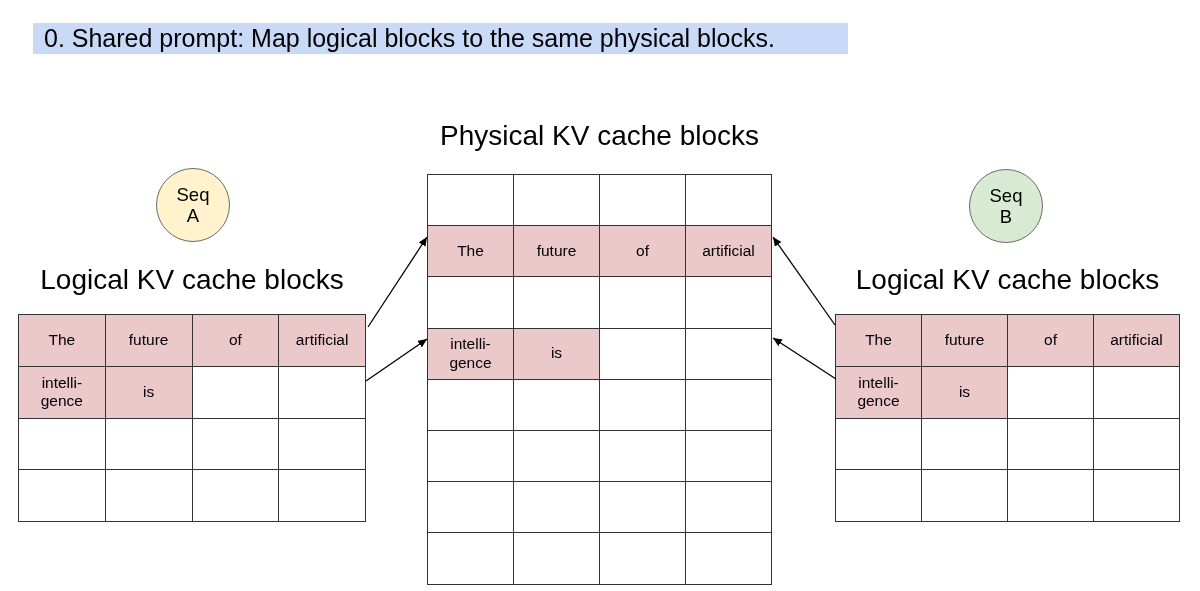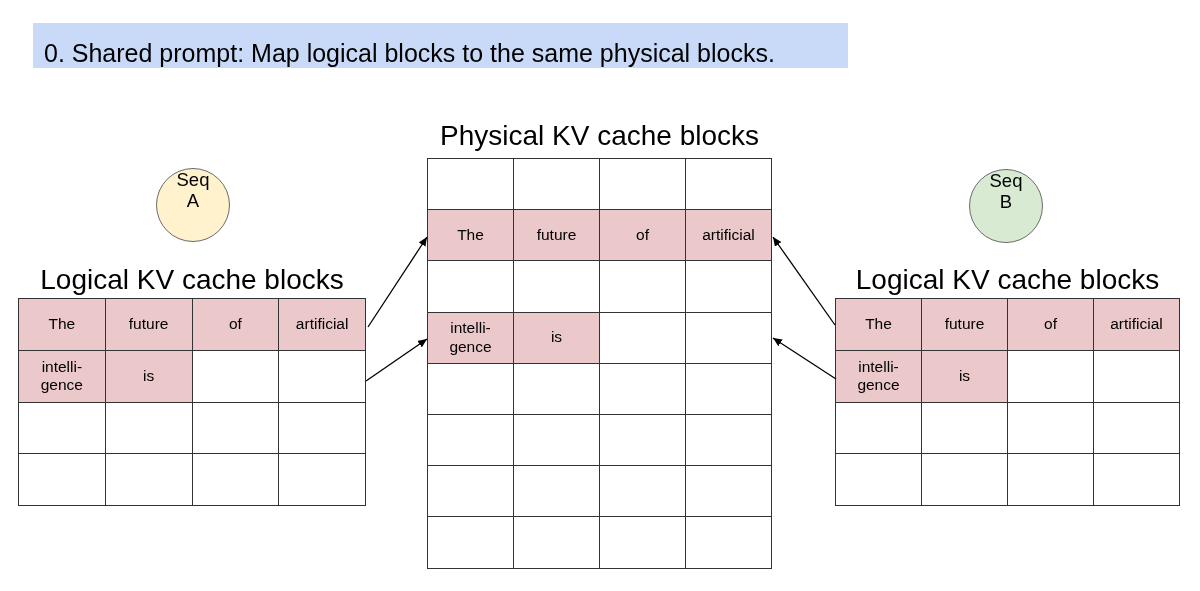--- a/index.html
+++ b/index.html
@@ -8,52 +8,53 @@
     width: 1200px;
     height: 591px;
     background: #ffffff;
     font-family: "Liberation Sans", sans-serif;
     color: #000000;
     overflow: hidden;
   }
   .banner {
     position: absolute;
     left: 33px; top: 23px;
-    width: 815px; height: 45px;
+    width: 815px; height: 31px;
     background: var(--c-banner_bg, #c9daf8);
-    display: flex; align-items: flex-end;
+    display: flex; align-items: center;
     padding-left: 11px;
     box-sizing: border-box;
     font-size: 25px;
   }
   .section-title {
     position: absolute;
     text-align: center;
     font-size: 28px;
   }
   .badge {
     position: absolute;
     width: 74px; height: 74px;
     border-radius: 50%;
     border: 1.5px solid #6b6b6b;
     box-sizing: border-box;
     display: flex; flex-direction: column;
-    align-items: center; 
+    align-items: center; justify-content: center;
     font-size: 18.5px; line-height: 1.15;
   }
   #seq-a-badge { left: 156px; top: 168px; background: var(--c-seq_a_bg, #fff2cc); }
   #seq-b-badge { left: 969px; top: 169px; background: var(--c-seq_b_bg, #d9ead3); }
   .kvtable {
     position: absolute;
     display: grid;
     grid-template-columns: repeat(4, 1fr);
     background: #ffffff;
     border-top: 1.5px solid var(--c-table_border, #333333);
     border-left: 1.5px solid var(--c-table_border, #333333);
     box-sizing: border-box;
+    margin-top: 16px;
   }
   .kvtable .cell {
     border-right: 1.5px solid var(--c-table_border, #333333);
     border-bottom: 1.5px solid var(--c-table_border, #333333);
     display: flex; align-items: center; justify-content: center;
     font-size: 15.5px;
     line-height: 1.2;
     text-align: center;
     white-space: pre-line;
     box-sizing: border-box;

